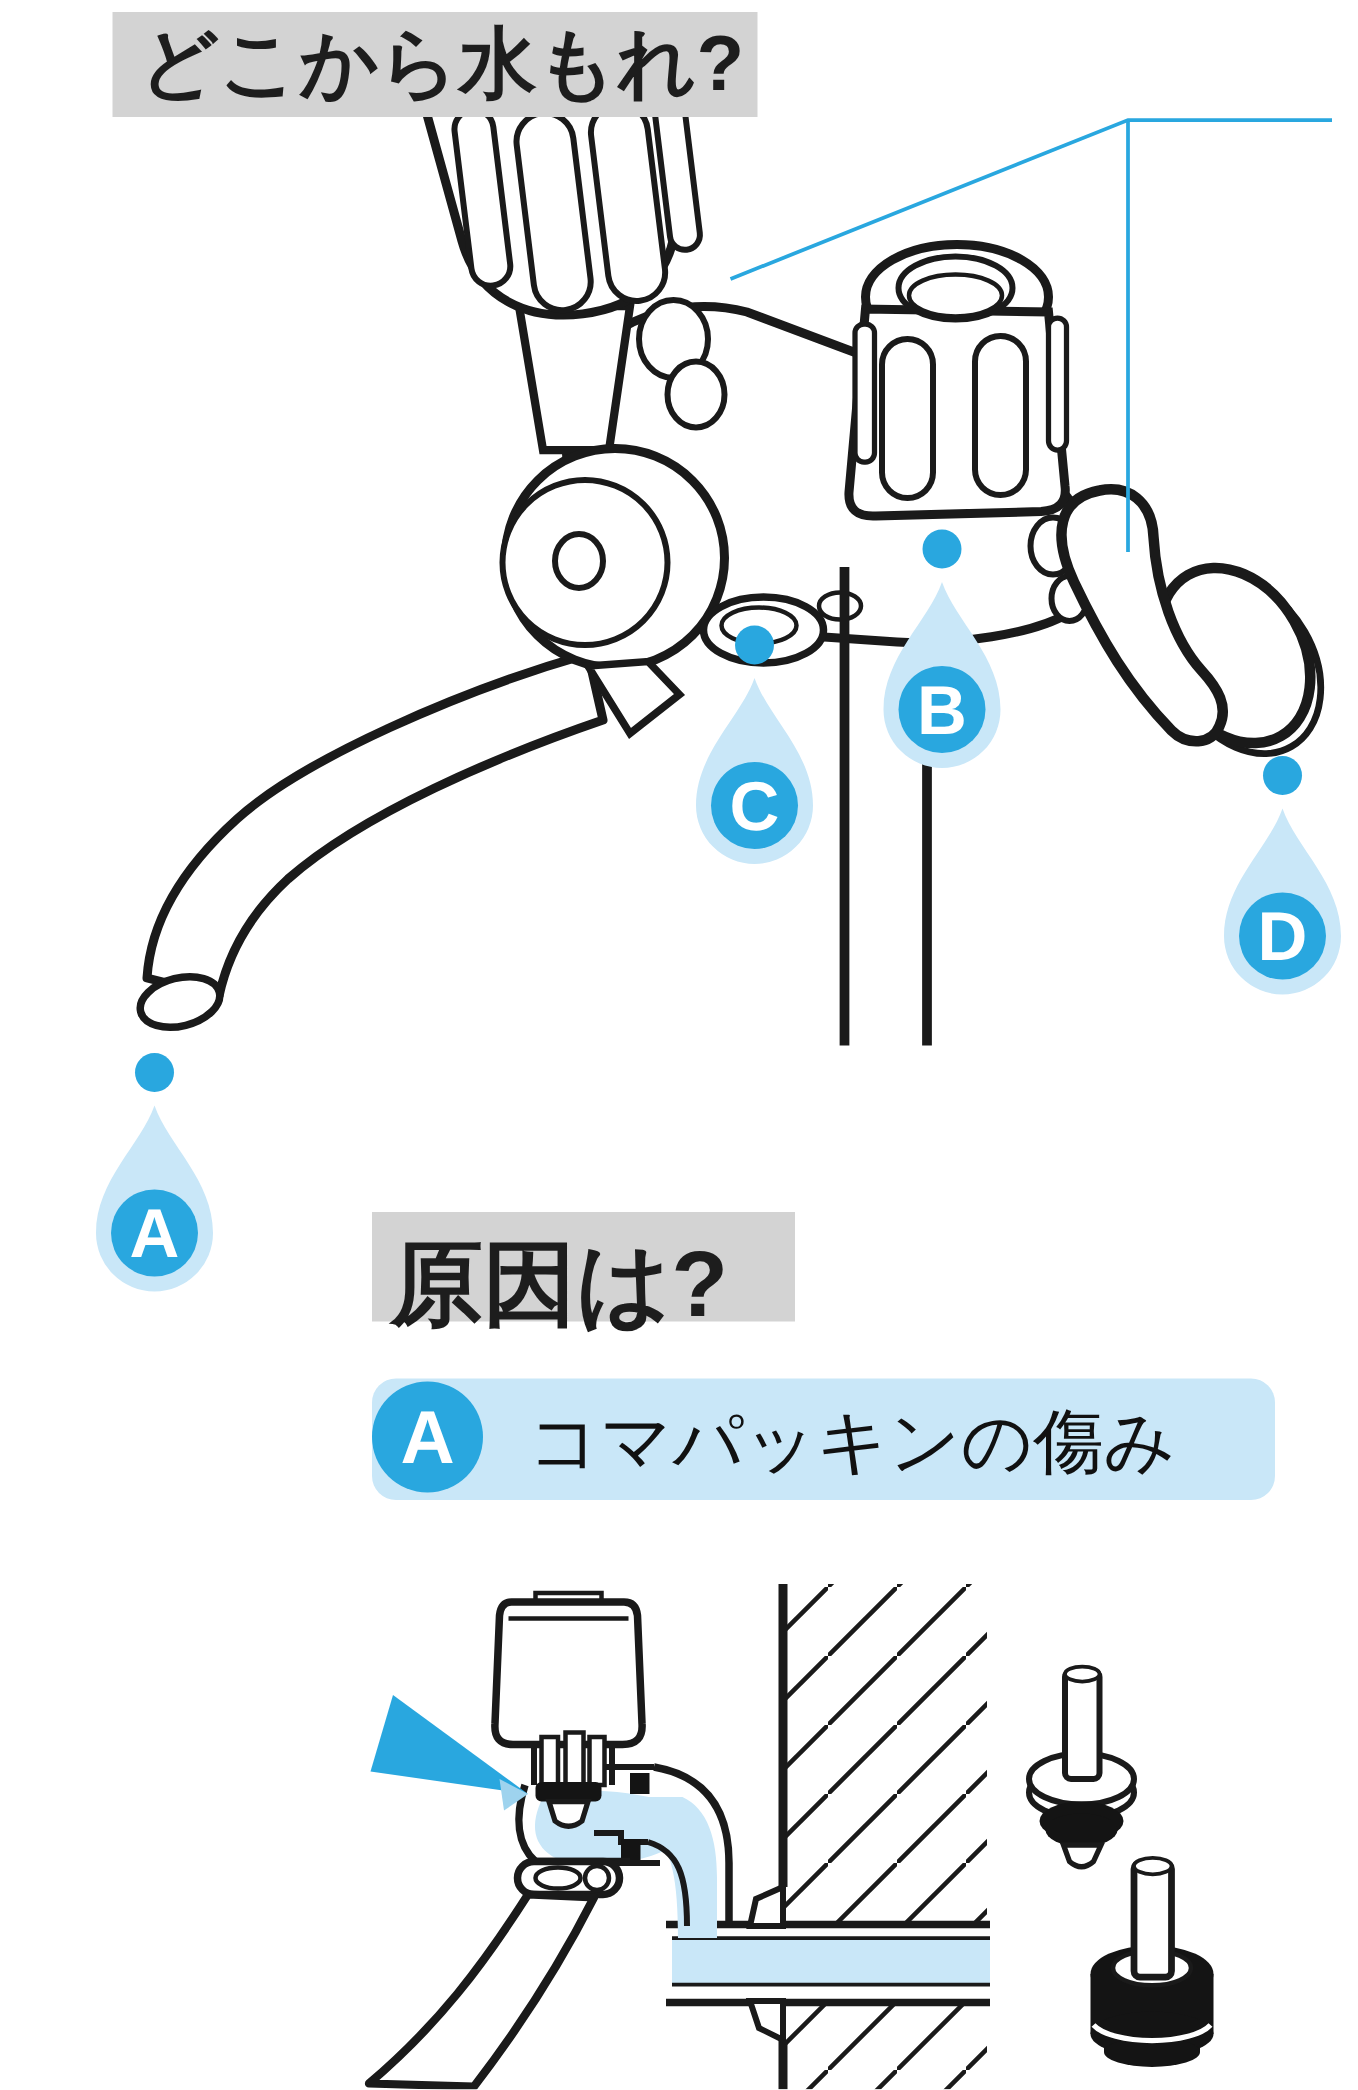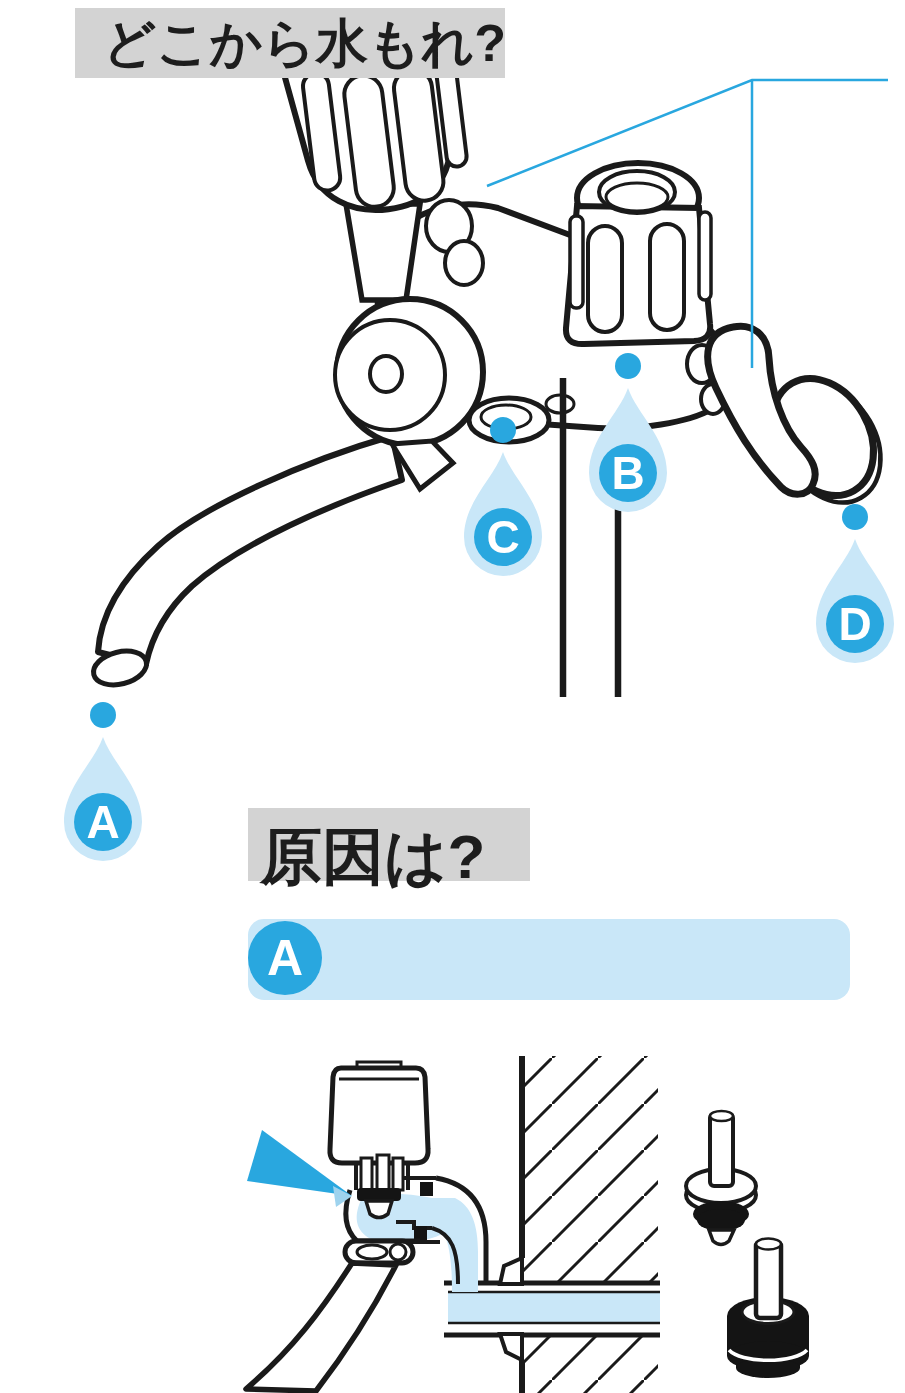--- a/index.html
+++ b/index.html
@@ -8,21 +8,21 @@
     --heading-bg:#D3D3D3;
     --line-black:#1A1A1A;
   }
   html,body{margin:0;padding:0;background:#fff;}
   #page{position:relative;width:905px;height:1393px;background:#fff;overflow:hidden;
         font-family:"Liberation Sans","DejaVu Sans",sans-serif;}
   #art{position:absolute;left:0;top:0;width:905px;height:1393px;}
   .bar{position:absolute;background:var(--heading-bg);color:#1d1d1d;font-weight:bold;
        white-space:nowrap;overflow:visible;}
   #title-bar{left:75px;top:8px;width:430px;height:70px;font-size:52px;line-height:70px;
-             padding-left:28px;box-sizing:border-box;}
+             padding-left:18px;box-sizing:border-box;}
   #part-label{position:absolute;left:741px;top:18px;font-size:40px;color:#1d1d1d;
               white-space:nowrap;}
   #cause-heading-bar{left:248px;top:808px;width:282px;height:73px;font-size:62px;
                      line-height:97px;padding-left:12px;box-sizing:border-box;}
   #cause-bar{position:absolute;left:248px;top:919px;width:602px;height:81px;
              background:var(--light-blue);border-radius:16px;}
   #cause-marker{position:absolute;left:0;top:2px;width:74px;height:74px;border-radius:50%;
                 background:var(--accent-blue);color:#fff;font-weight:bold;font-size:50px;
                 line-height:74px;text-align:center;}
   #cause-label{position:absolute;left:104px;top:0;height:81px;line-height:83px;
@@ -228,15 +228,16 @@
     </g>
   </svg>
 
   <div id="title-bar" class="bar">どこから水もれ?</div>
 
 
   <div id="cause-heading-bar" class="bar">原因は?</div>
 
   <div id="cause-bar">
     <div id="cause-marker">A</div>
+    <div id="cause-label">コマパッキンの傷み</div>
   </div>
 
 </div>
 
 </body></html>

